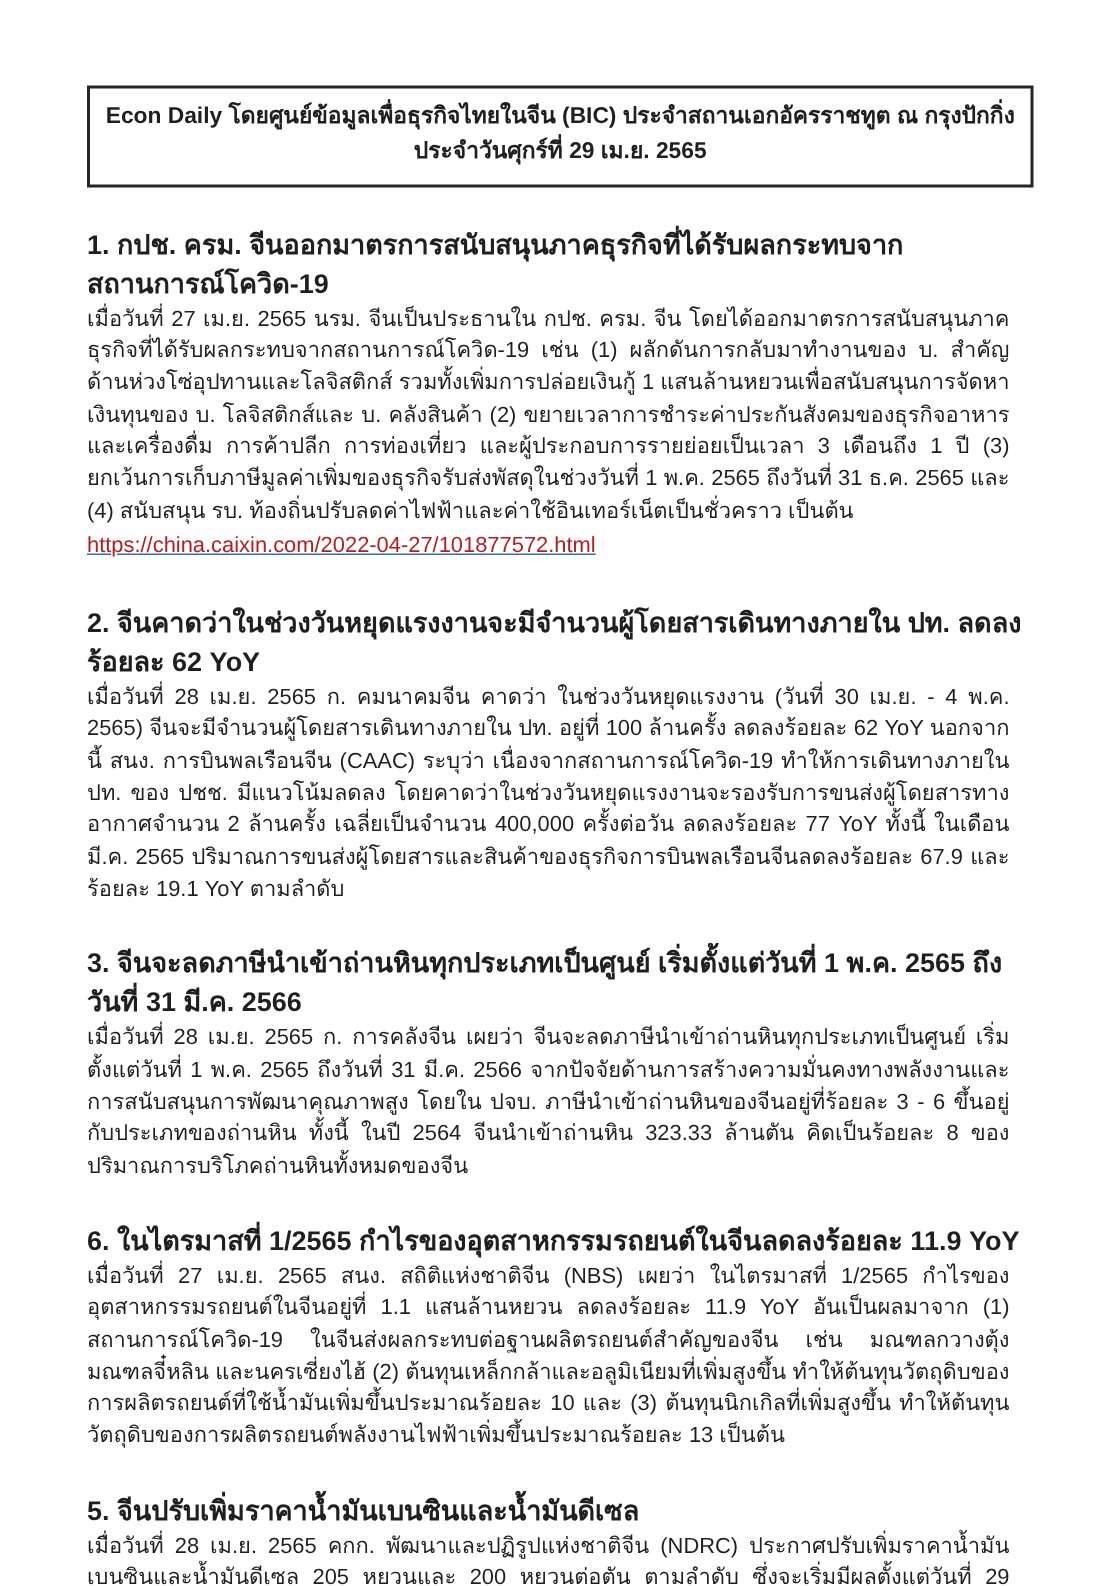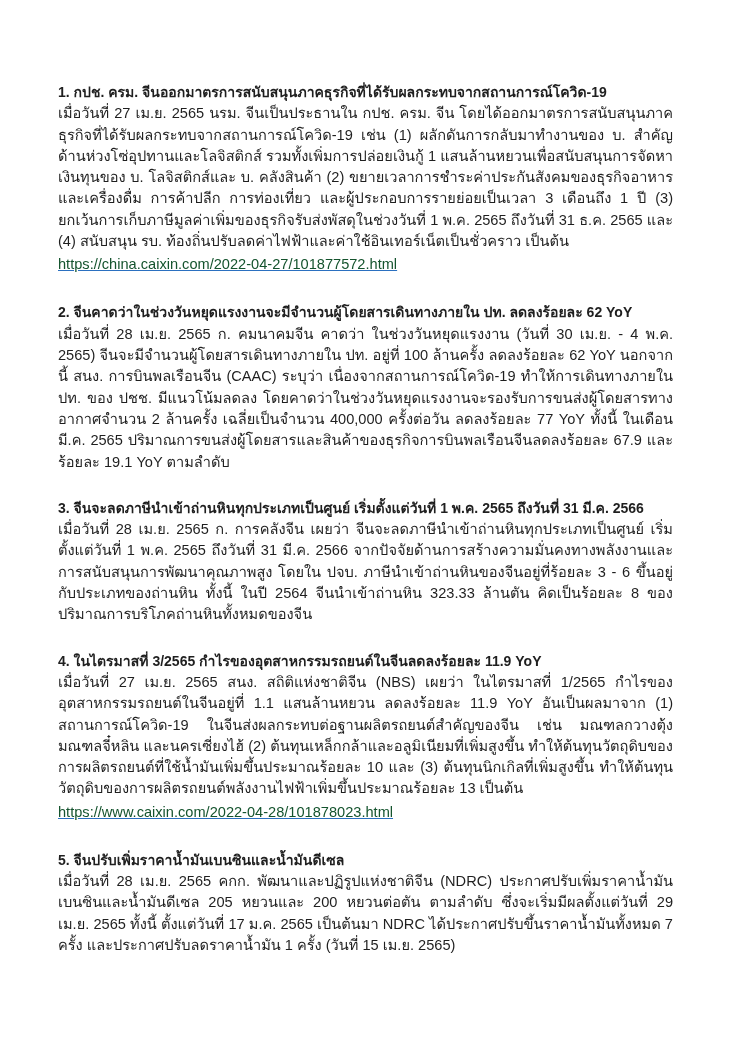--- a/index.html
+++ b/index.html
@@ -29,48 +29,52 @@
     padding: 8px 6px 10px 6px;
     box-sizing: border-box;
   }
   .header-box .hb-line {
     white-space: normal;
   }
   .news-section {
     margin-top: 25px;
   }
   .sec-heading {
-    font-size: 14px;
+    font-size: 18px;
     font-weight: 700;
     margin: 0;
     line-height: 1.45;
   }
   .sec-body {
     margin: 1px 16px 0 0;
     text-align: justify;
     overflow-wrap: break-word;
   }
   .sec-links {
     margin: 0;
   }
   .sec-link {
     display: block;
-    color: #14532d;
+    color: #b91c1c;
     text-decoration: underline;
     text-decoration-color: #2b70c0;
     line-height: 1.72;
     overflow-wrap: break-word;
     cursor: pointer;
   }
 </style>
 </head>
 <body>
 
 <div class="page">
 
+  <div class="header-box">
+    <div class="hb-line">Econ Daily โดยศูนย์ข้อมูลเพื่อธุรกิจไทยในจีน (BIC) ประจำสถานเอกอัครราชทูต ณ กรุงปักกิ่ง</div>
+    <div class="hb-line">ประจำวันศุกร์ที่ 29 เม.ย. 2565</div>
+  </div>
 
   <div id="sections-container">
   <section class="news-section">
     <h2 class="sec-heading">1. กปช. ครม. จีนออกมาตรการสนับสนุนภาคธุรกิจที่ได้รับผลกระทบจากสถานการณ์โควิด-19</h2>
     <p class="sec-body">เมื่อวันที่ 27 เม.ย. 2565 นรม. จีนเป็นประธานใน กปช. ครม. จีน โดยได้ออกมาตรการสนับสนุนภาคธุรกิจที่ได้รับผลกระทบจากสถานการณ์โควิด-19 เช่น (1) ผลักดันการกลับมาทำงานของ บ. สำคัญด้านห่วงโซ่อุปทานและโลจิสติกส์ รวมทั้งเพิ่มการปล่อยเงินกู้ 1 แสนล้านหยวนเพื่อสนับสนุนการจัดหาเงินทุนของ บ. โลจิสติกส์และ บ. คลังสินค้า (2) ขยายเวลาการชำระค่าประกันสังคมของธุรกิจอาหารและเครื่องดื่ม การค้าปลีก การท่องเที่ยว และผู้ประกอบการรายย่อยเป็นเวลา 3 เดือนถึง 1 ปี (3) ยกเว้นการเก็บภาษีมูลค่าเพิ่มของธุรกิจรับส่งพัสดุในช่วงวันที่ 1 พ.ค. 2565 ถึงวันที่ 31 ธ.ค. 2565 และ (4) สนับสนุน รบ. ท้องถิ่นปรับลดค่าไฟฟ้าและค่าใช้อินเทอร์เน็ตเป็นชั่วคราว เป็นต้น</p>
     <div class="sec-links">
           <a class="sec-link" href="#">https://china.caixin.com/2022-04-27/101877572.html</a>
         </div>
   </section>
 
@@ -80,25 +84,22 @@
     <div class="sec-links">
         </div>
   </section>
 
   <section class="news-section">
     <h2 class="sec-heading">3. จีนจะลดภาษีนำเข้าถ่านหินทุกประเภทเป็นศูนย์ เริ่มตั้งแต่วันที่ 1 พ.ค. 2565 ถึงวันที่ 31 มี.ค. 2566</h2>
     <p class="sec-body">เมื่อวันที่ 28 เม.ย. 2565 ก. การคลังจีน เผยว่า จีนจะลดภาษีนำเข้าถ่านหินทุกประเภทเป็นศูนย์ เริ่มตั้งแต่วันที่ 1 พ.ค. 2565 ถึงวันที่ 31 มี.ค. 2566 จากปัจจัยด้านการสร้างความมั่นคงทางพลังงานและการสนับสนุนการพัฒนาคุณภาพสูง โดยใน ปจบ. ภาษีนำเข้าถ่านหินของจีนอยู่ที่ร้อยละ 3 - 6 ขึ้นอยู่กับประเภทของถ่านหิน ทั้งนี้ ในปี 2564 จีนนำเข้าถ่านหิน 323.33 ล้านตัน คิดเป็นร้อยละ 8 ของปริมาณการบริโภคถ่านหินทั้งหมดของจีน</p>
   </section>
 
   <section class="news-section">
-    <h2 class="sec-heading">4. ในไตรมาสที่ 3/2565 กำไรของอุตสาหกรรมรถยนต์ในจีนลดลงร้อยละ 11.9 YoY</h2>
+    <h2 class="sec-heading">6. ในไตรมาสที่ 1/2565 กำไรของอุตสาหกรรมรถยนต์ในจีนลดลงร้อยละ 11.9 YoY</h2>
     <p class="sec-body">เมื่อวันที่ 27 เม.ย. 2565 สนง. สถิติแห่งชาติจีน (NBS) เผยว่า ในไตรมาสที่ 1/2565 กำไรของอุตสาหกรรมรถยนต์ในจีนอยู่ที่ 1.1 แสนล้านหยวน ลดลงร้อยละ 11.9 YoY อันเป็นผลมาจาก (1) สถานการณ์โควิด-19 ในจีนส่งผลกระทบต่อฐานผลิตรถยนต์สำคัญของจีน เช่น มณฑลกวางตุ้ง มณฑลจี๋หลิน และนครเซี่ยงไฮ้ (2) ต้นทุนเหล็กกล้าและอลูมิเนียมที่เพิ่มสูงขึ้น ทำให้ต้นทุนวัตถุดิบของการผลิตรถยนต์ที่ใช้น้ำมันเพิ่มขึ้นประมาณร้อยละ 10 และ (3) ต้นทุนนิกเกิลที่เพิ่มสูงขึ้น ทำให้ต้นทุนวัตถุดิบของการผลิตรถยนต์พลังงานไฟฟ้าเพิ่มขึ้นประมาณร้อยละ 13 เป็นต้น</p>
-    <div class="sec-links">
-          <a class="sec-link" href="#">https://www.caixin.com/2022-04-28/101878023.html</a>
-        </div>
   </section>
 
   <section class="news-section">
     <h2 class="sec-heading">5. จีนปรับเพิ่มราคาน้ำมันเบนซินและน้ำมันดีเซล</h2>
     <p class="sec-body">เมื่อวันที่ 28 เม.ย. 2565 คกก. พัฒนาและปฏิรูปแห่งชาติจีน (NDRC) ประกาศปรับเพิ่มราคาน้ำมันเบนซินและน้ำมันดีเซล 205 หยวนและ 200 หยวนต่อตัน ตามลำดับ ซึ่งจะเริ่มมีผลตั้งแต่วันที่ 29 เม.ย. 2565 ทั้งนี้ ตั้งแต่วันที่ 17 ม.ค. 2565 เป็นต้นมา NDRC ได้ประกาศปรับขึ้นราคาน้ำมันทั้งหมด 7 ครั้ง และประกาศปรับลดราคาน้ำมัน 1 ครั้ง (วันที่ 15 เม.ย. 2565)</p>
 
   </section>
 </div>
 
 </div>

